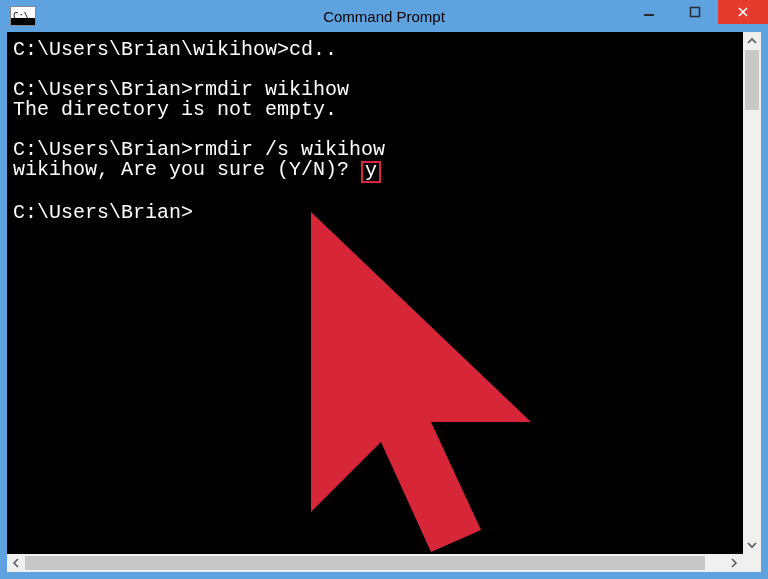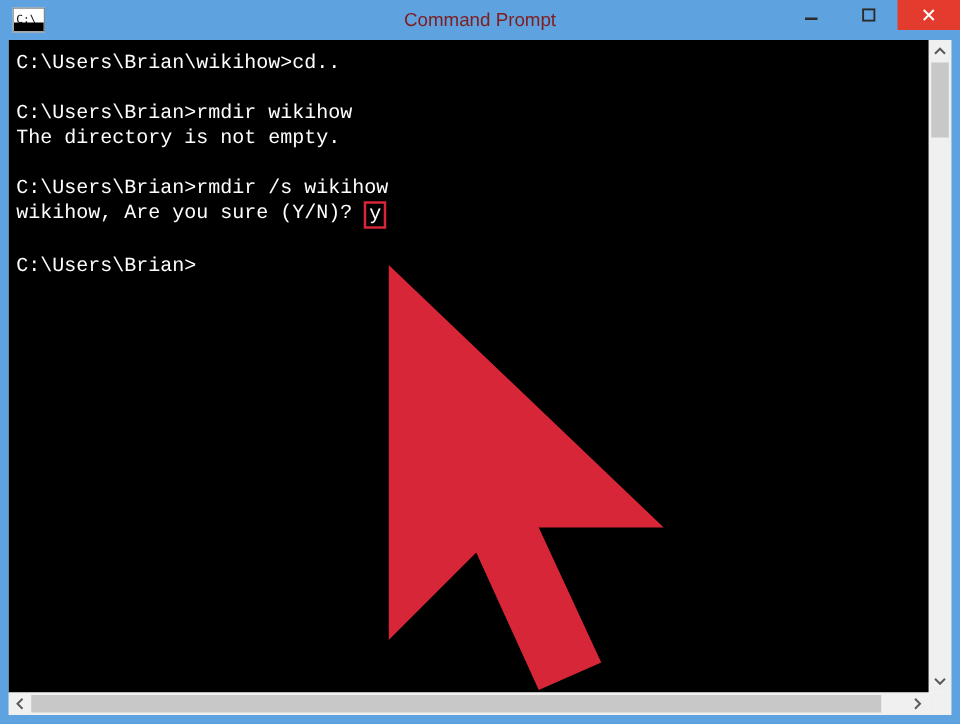--- a/index.html
+++ b/index.html
@@ -41,21 +41,21 @@
     color: #000;
     padding-left: 2px;
     box-shadow: inset 0 -7px 0 #000;
   }
   .title-text {
     position: absolute;
     left: 0;
     right: 0;
     text-align: center;
     font-size: 15px;
-    color: #7f1d1d;
+    color: #000000;
     pointer-events: none;
   }
   .win-btns {
     position: absolute;
     right: 0;
     top: 0;
     display: flex;
     height: 24px;
   }
   .win-btn {
@@ -83,21 +83,21 @@
   }
   .console-area {
     position: absolute;
     left: 0;
     top: 0;
     right: 18px;
     bottom: 18px;
     background: #000;
     color: #fff;
     font-family: "Courier New", Consolas, monospace;
-    font-size: 16px;
+    font-size: 20px;
     line-height: 20px;
     padding: 8px 6px 2px 6px;
     white-space: pre;
     overflow: hidden;
   }
   .console-area .highlight-box {
     display: inline-block;
     border: 2px solid #d72638;
     padding: 0 2px;
     line-height: 16px;

